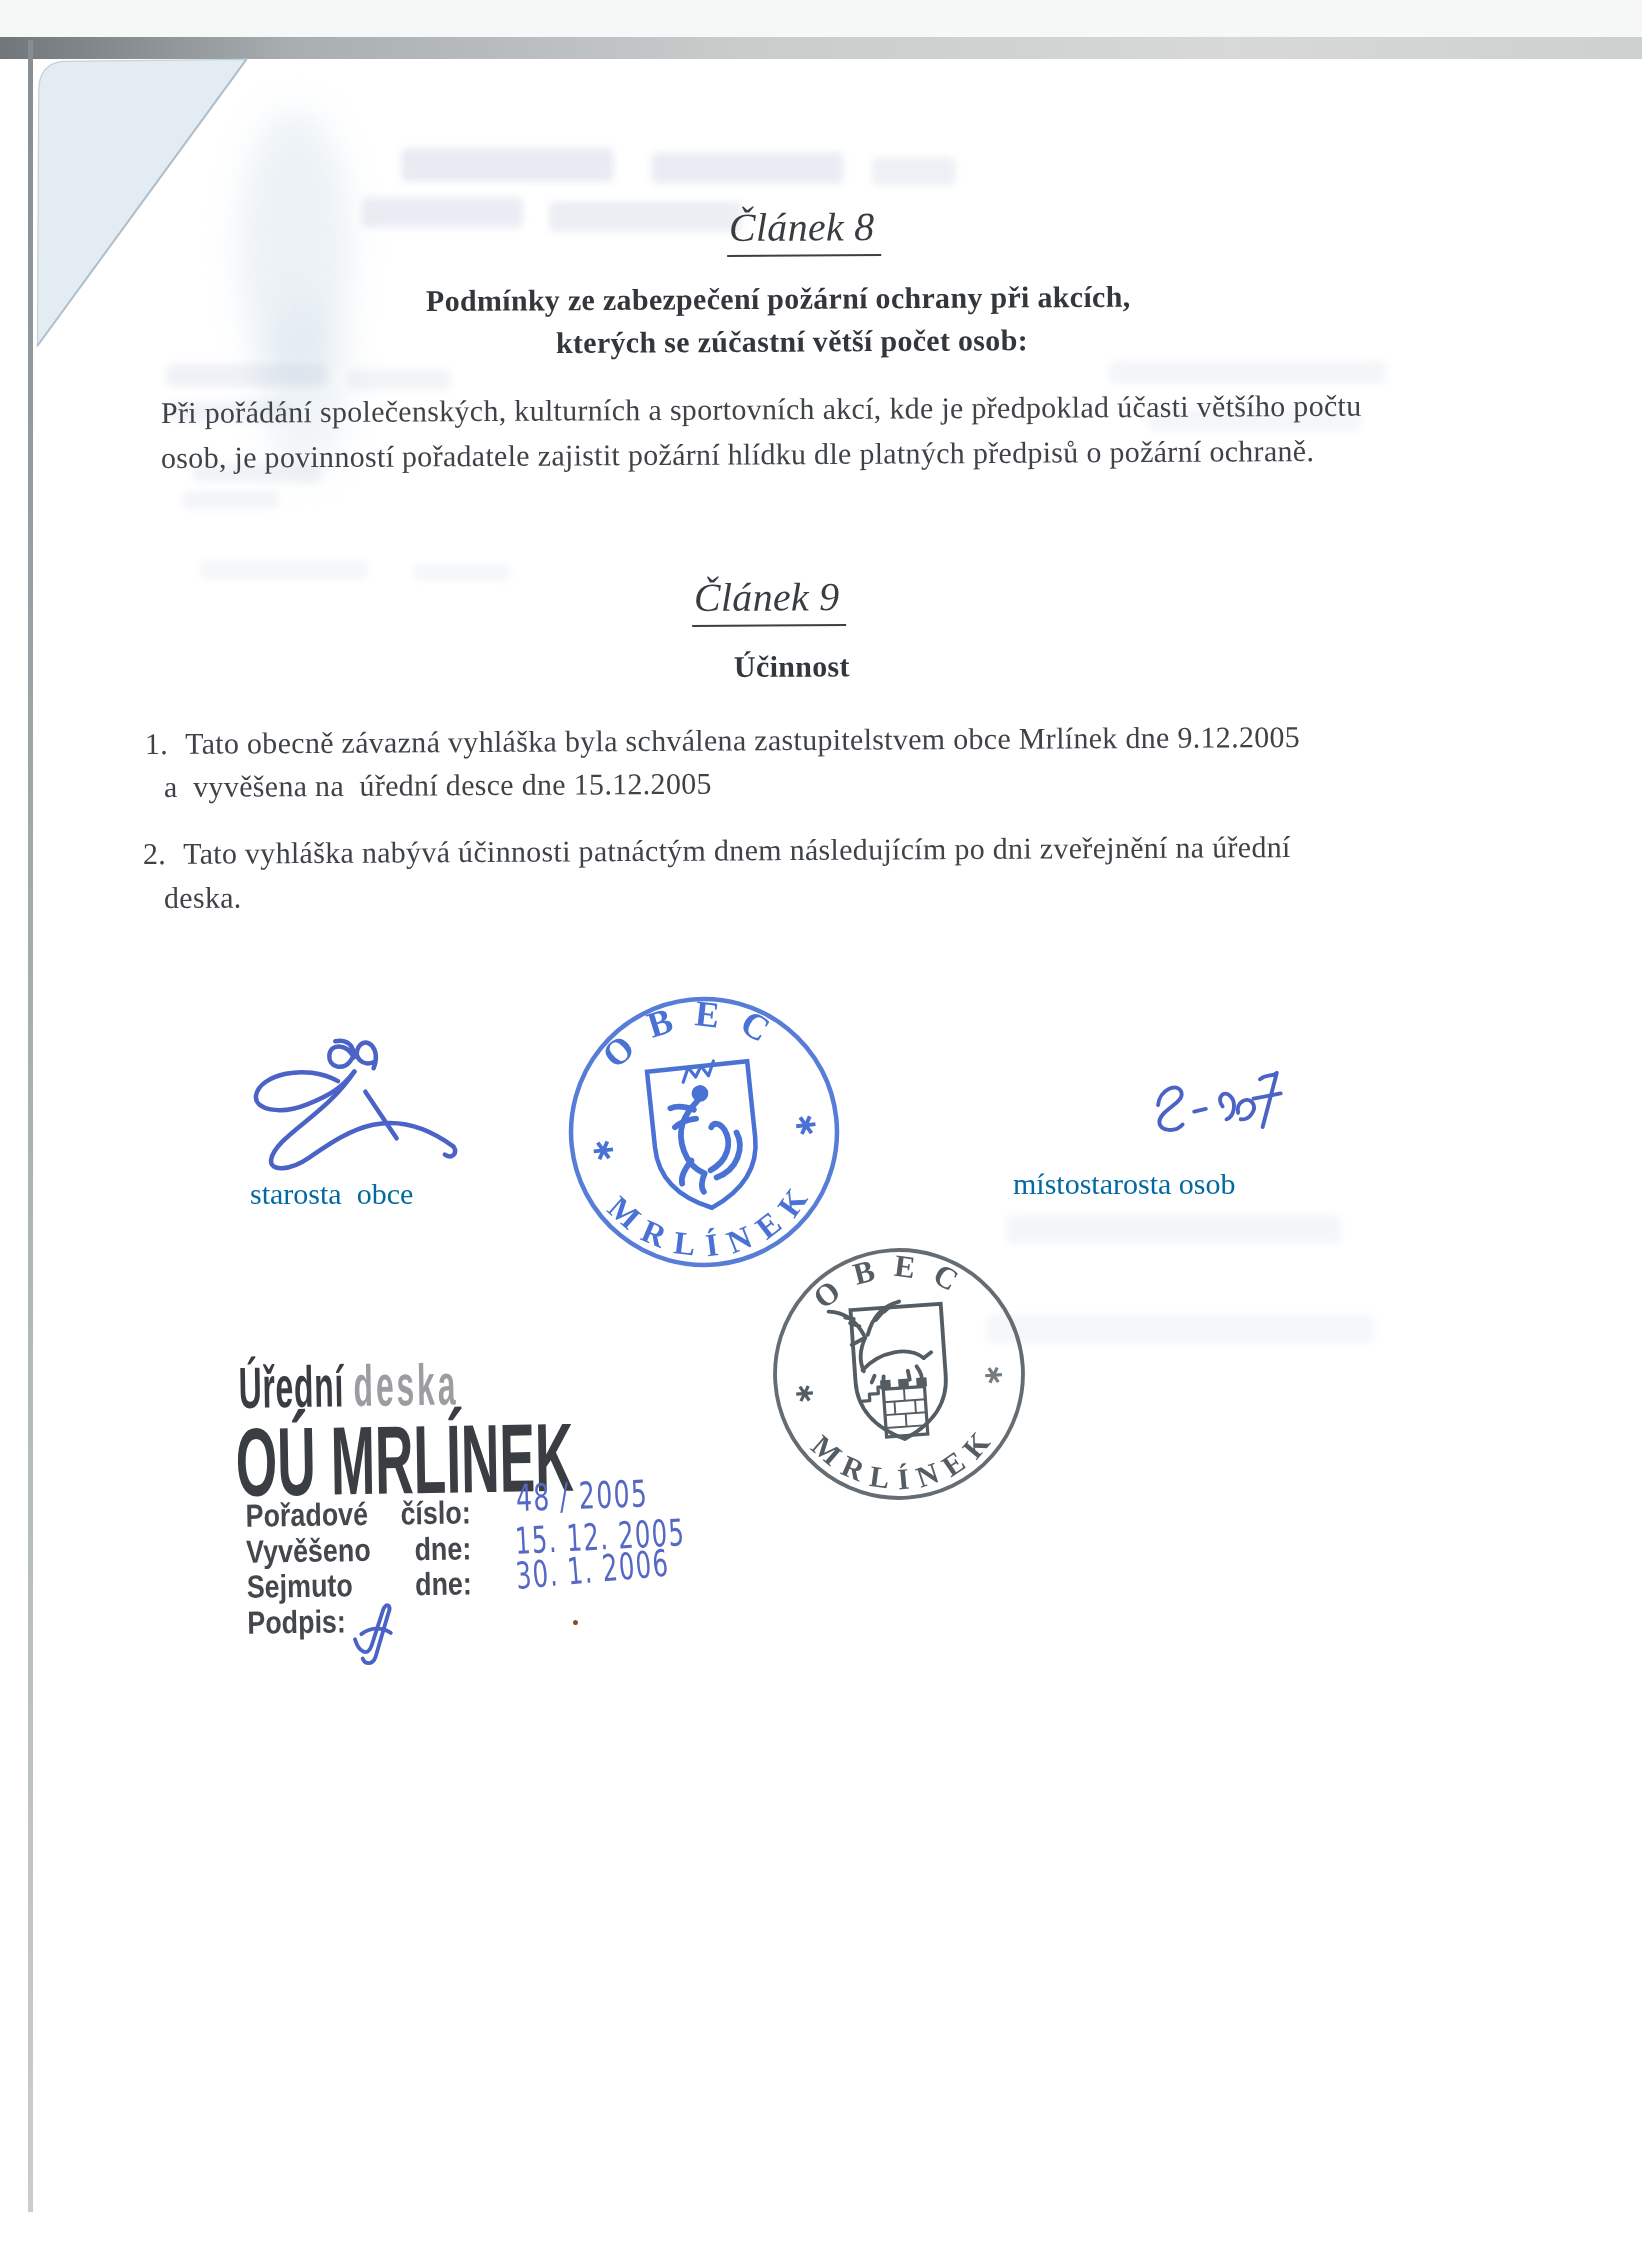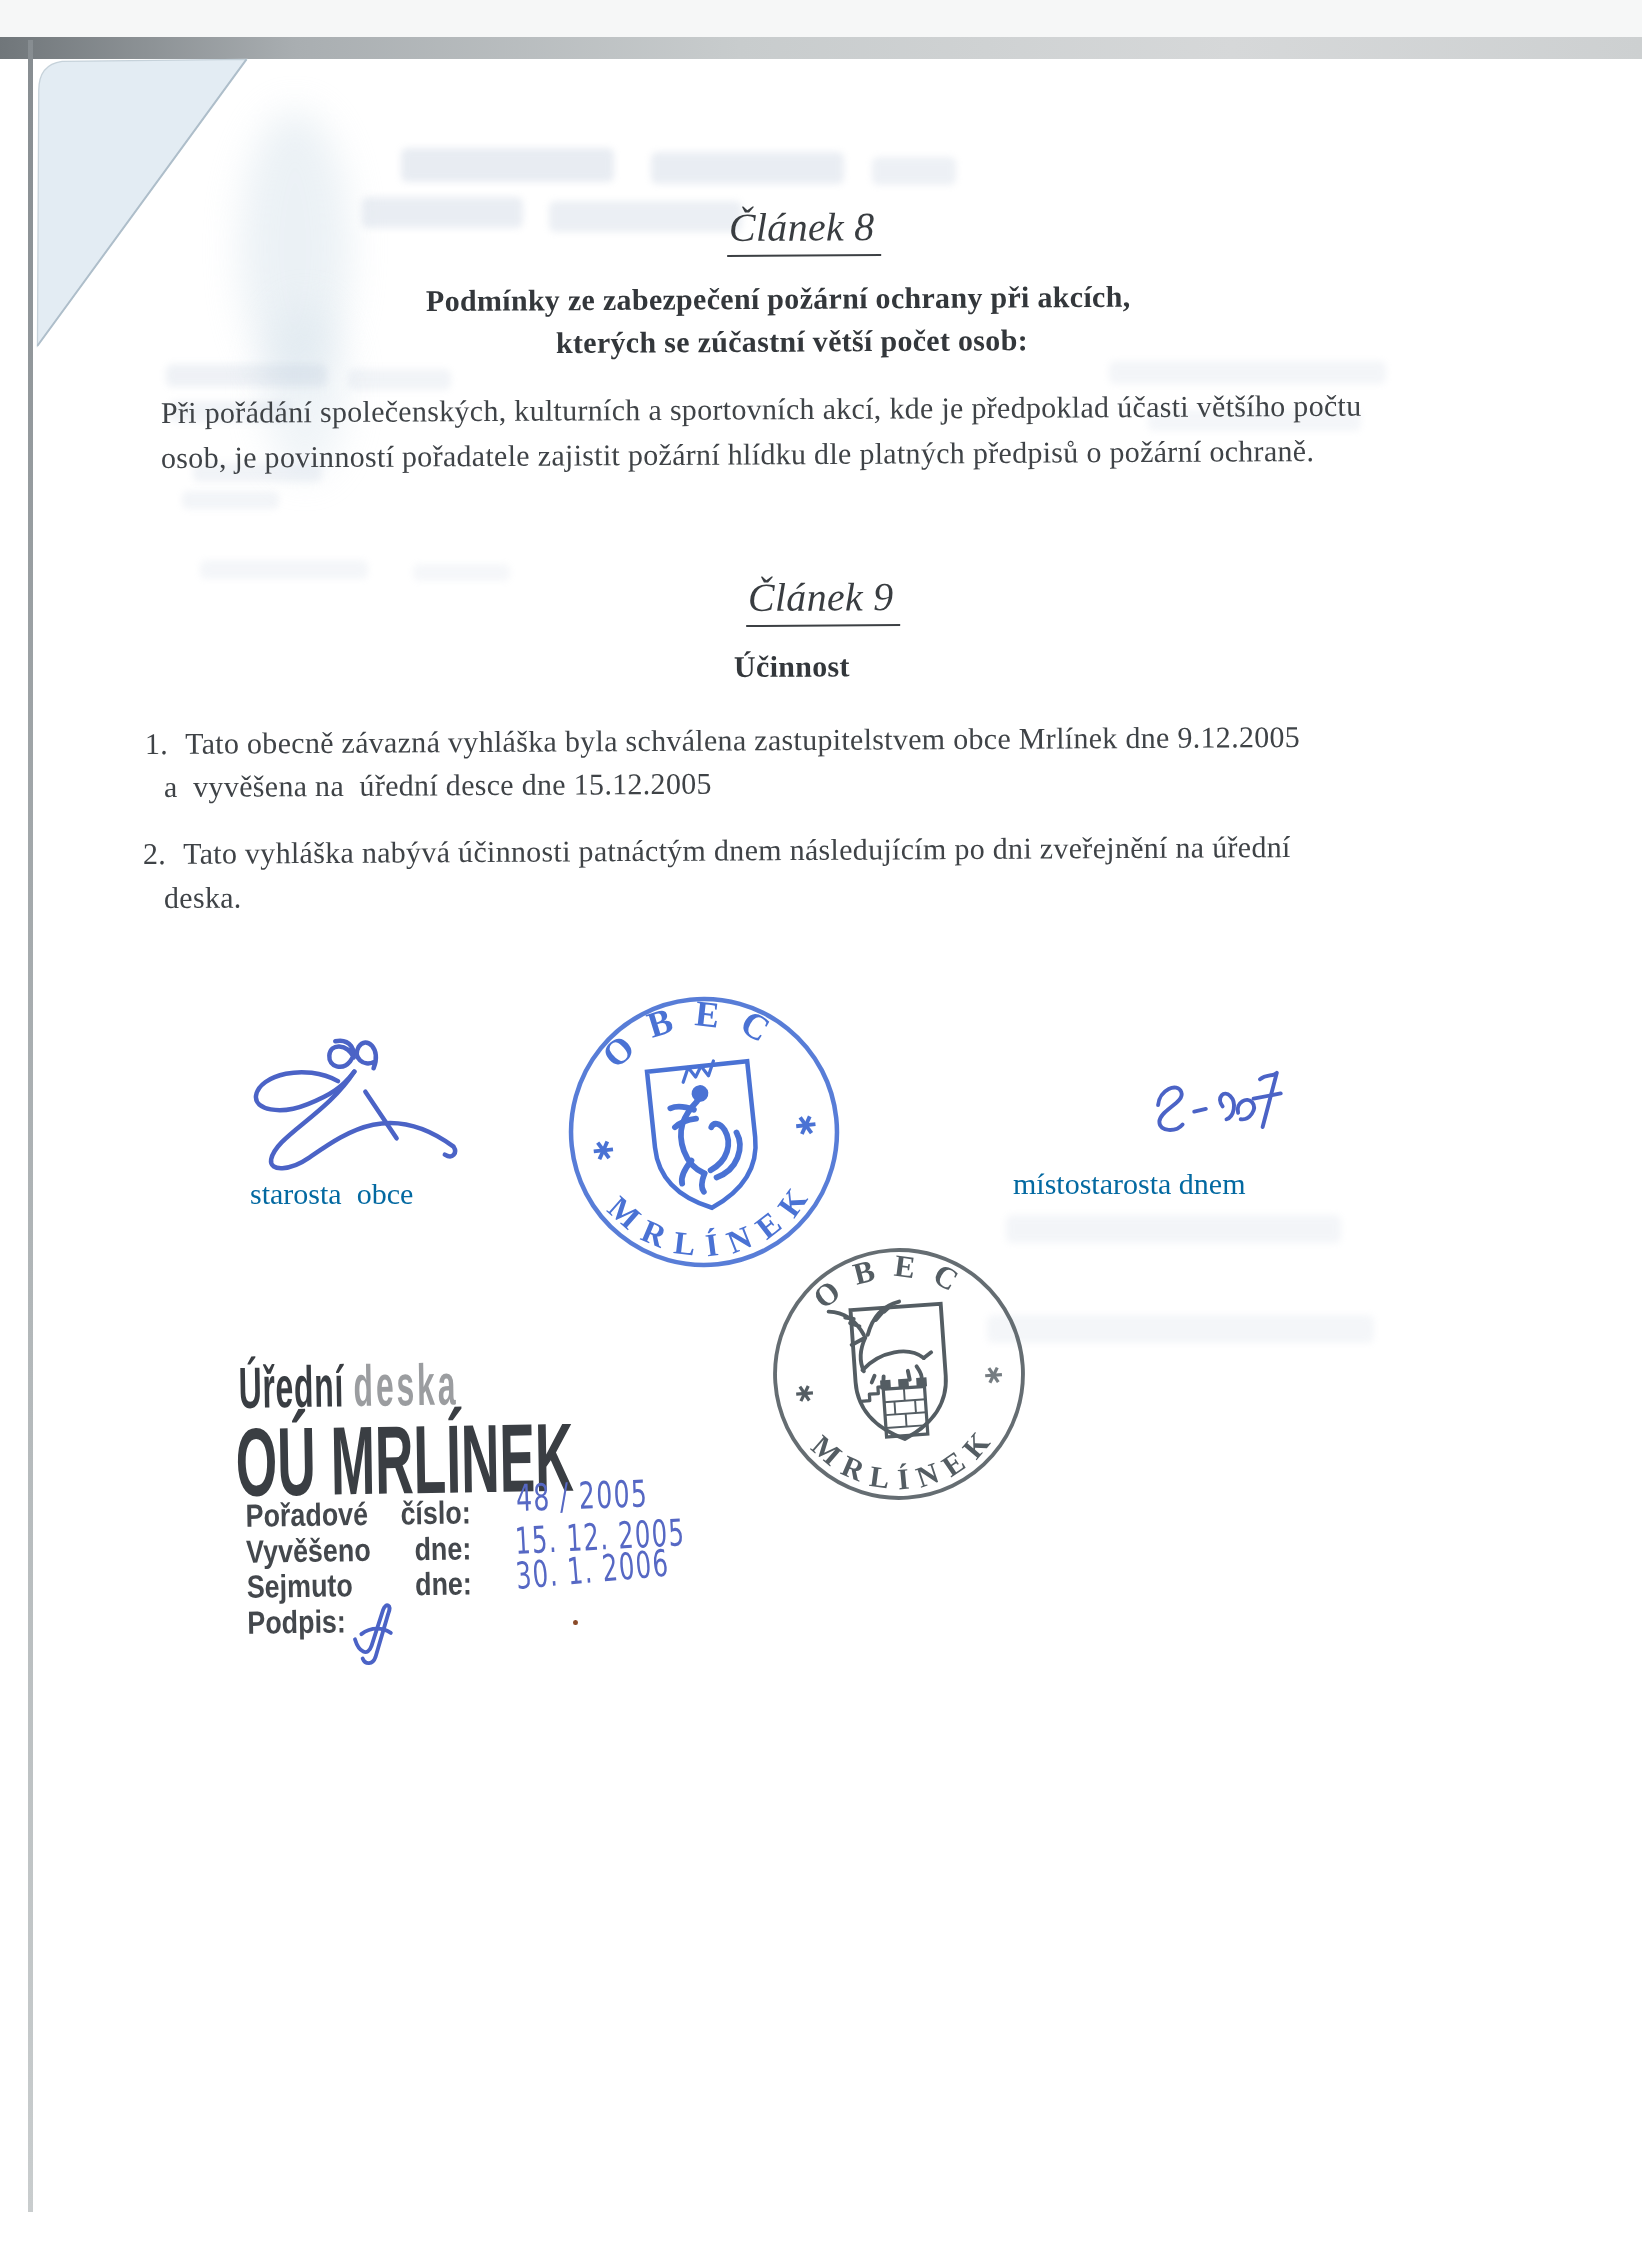--- a/index.html
+++ b/index.html
@@ -77,21 +77,21 @@
   <div class="speck" style="left:573px;top:1620px;width:4.5px;height:5.2px;background:#8a4a28"></div>
 
   <div class="tl it" style="left:727px;top:204px"><span class="ul">Článek 8</span></div>
 
   <div class="tl b" style="left:426px;top:284px">Podmínky ze zabezpečení požární ochrany při akcích,</div>
   <div class="tl b" style="left:556px;top:326px">kterých se zúčastní větší počet osob:</div>
 
   <div class="tl" style="left:161px;top:396px">Při pořádání společenských, kulturních a sportovních akcí, kde je předpoklad účasti většího počtu</div>
   <div class="tl" style="left:161px;top:441px">osob, je povinností pořadatele zajistit požární hlídku dle platných předpisů o požární ochraně.</div>
 
-  <div class="tl it" style="left:746px;top:574px"><span class="ul">Článek 9</span></div>
+  <div class="tl it" style="left:692px;top:574px"><span class="ul">Článek 9</span></div>
   <div class="tl b" style="left:734px;top:650px">Účinnost</div>
 
   <div class="tl" style="left:145px;top:727px"><span class="num">1.</span><span>Tato obecně závazná vyhláška byla schválena zastupitelstvem obce Mrlínek dne 9.12.2005</span></div>
   <div class="tl" style="left:164px;top:770px">a  vyvěšena na  úřední desce dne 15.12.2005</div>
 
   <div class="tl" style="left:143px;top:837px"><span class="num">2.</span><span>Tato vyhláška nabývá účinnosti patnáctým dnem následujícím po dni zveřejnění na úřední</span></div>
   <div class="tl" style="left:164px;top:881px">deska.</div>
 
   <svg style="left:229px;top:1030px;transform:rotate(-2deg)" width="271" height="148" viewBox="0 0 420 230">
     <g class="nofit" stroke="#4b63c6" stroke-width="7">
@@ -147,21 +147,21 @@
   <svg style="left:1140px;top:1065px" width="142" height="84" viewBox="0 0 220 130">
     <g class="nofit" stroke="#4b63c6" stroke-width="6">
       <path d="M28,62 C30,38 58,26 64,42 C70,58 30,70 30,88 C30,104 56,104 66,92"></path>
       <path d="M84,72 L102,68"></path>
       <path d="M128,64 C118,50 130,38 140,48 C150,58 146,80 134,84"></path>
       <path d="M152,74 C148,58 166,48 174,58 C182,68 170,86 156,84"></path>
       <path d="M186,22 C196,14 206,18 212,12 L190,96"></path>
       <path d="M176,52 L218,44"></path>
     </g>
   </svg>
-  <div class="sig-label" style="left:1013px;top:1167px">místostarosta dnem</div>
+  <div class="sig-label" style="left:1013px;top:1167px">místostarosta osob</div>
 
   <svg style="left:766px;top:1241px;transform:rotate(-4deg)" width="266" height="266" viewBox="0 0 412 412">
     <defs>
       <path id="gArcT" d="M 56 206 A 150 150 0 0 1 356 206"></path>
       <path id="gArcB" d="M 28 206 A 178 178 0 0 0 384 206"></path>
     </defs>
     <circle cx="206" cy="206" r="192" fill="none" stroke="#545d63" stroke-width="6" opacity="0.9"></circle>
     <text font-family="Liberation Serif, serif" font-size="48" font-weight="bold" fill="#545d63" letter-spacing="26">
       <textPath href="#gArcT" startOffset="50%" text-anchor="middle">OBEC</textPath>
     </text>

